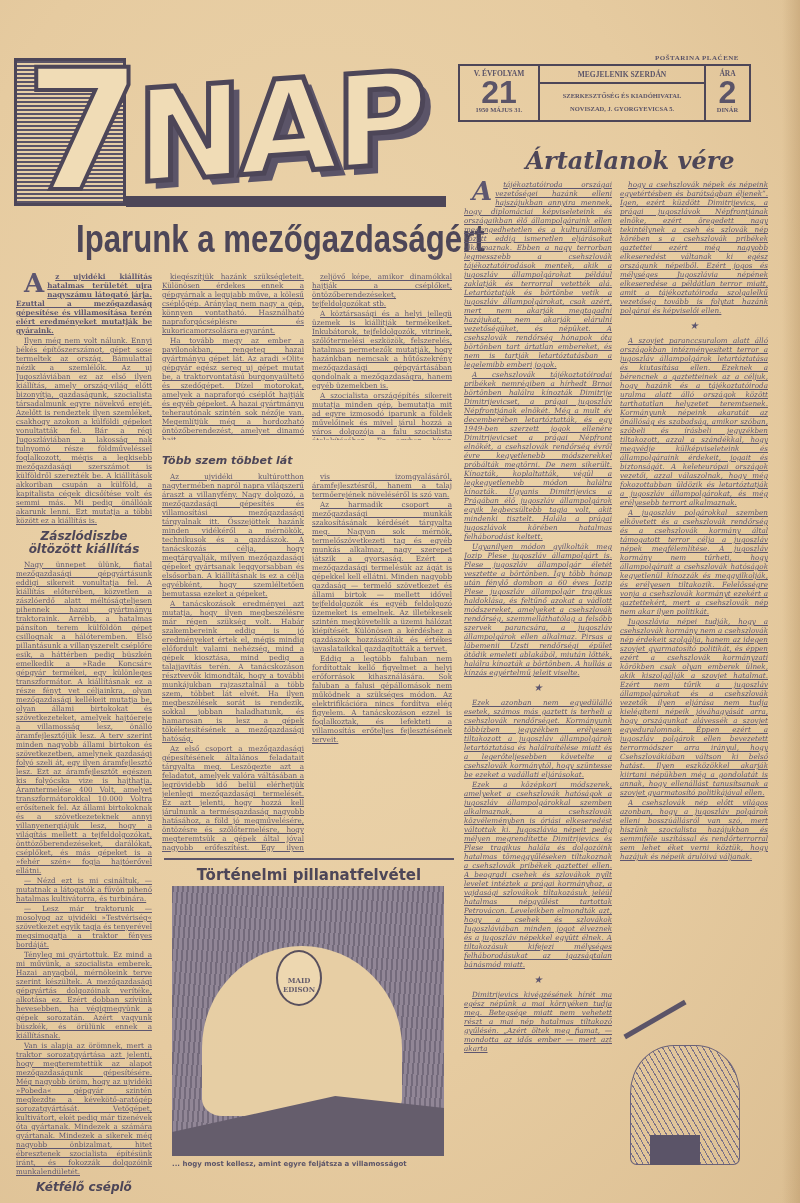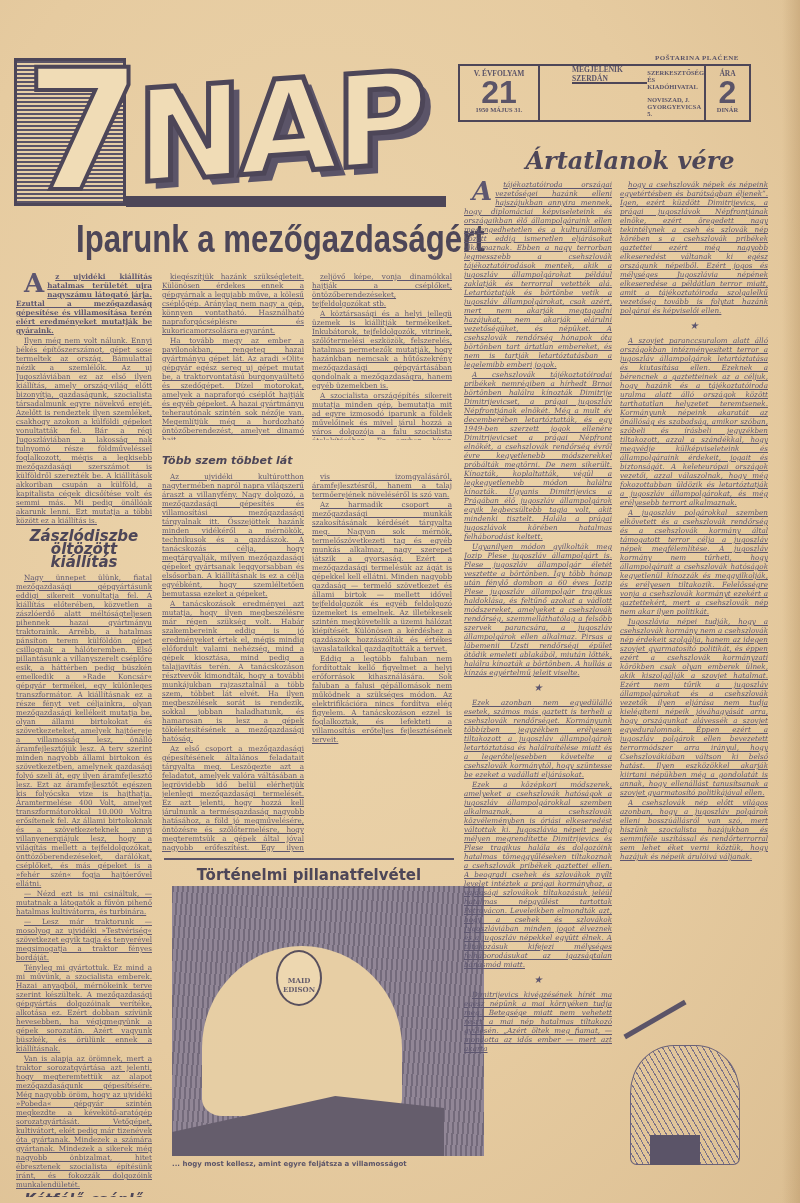--- a/index.html
+++ b/index.html
@@ -32,50 +32,50 @@
   .headline { position: absolute; left: 40px; top: 218px; width: 400px; text-align: center;
     font-family: "Liberation Sans", sans-serif; font-weight: bold; font-size: 38px;
     transform: scaleX(0.82); transform-origin: center; color: #4d4658; letter-spacing: 0px; white-space: nowrap; }
 
   
   .post-label { position: absolute; left: 655px; top: 54px; font-size: 7px; font-weight: bold;
     font-family: "Liberation Serif", serif; letter-spacing: 0.5px; color: #5b5468; }
   .infobox { position: absolute; left: 458px; top: 64px; width: 293px; height: 58px;
     border: 2px solid #4d4658; display: flex; }
   .ib-left { width: 80px; border-right: 2px solid #4d4658; text-align: center; }
-  .ib-mid { flex: 1; border-right: 2px solid #4d4658; display: flex; flex-direction: row; margin-left: 32px; }
+  .ib-mid { flex: 1; border-right: 2px solid #4d4658; display: flex; flex-direction: column; }
   .ib-right { width: 43px; text-align: center; }
   .ib-small { font-size: 7.5px; font-weight: bold; font-family: "Liberation Serif", serif; }
   .ib-big { font-family: "Liberation Sans", sans-serif; font-weight: bold; font-size: 32px; line-height: 28px; }
   .ib-mid-top { border-bottom: 2px solid #4d4658; height: 18px; display: flex; align-items: center; justify-content: center; }
   .ib-mid-bot { flex: 1; display: flex; flex-direction: column; justify-content: center; align-items: center; gap: 6px; }
 
   
   .art-title { position: absolute; left: 460px; top: 146px; width: 340px; text-align: center;
     font-family: "DejaVu Serif", serif; font-style: italic; font-weight: bold; font-size: 24px; color: #4d4658; }
 
   .col { position: absolute; font-size: 7.2px; line-height: 9px; text-align: justify; color: #5d5670;
     overflow: hidden; }
   .col p { text-indent: 8px; margin-bottom: 1px; text-decoration: underline; }
   .col p.drop::first-letter { font-size: 26px; float: left; line-height: 22px; margin-right: 3px; font-weight: bold; }
   .col .sub { text-align: center; font-family: "DejaVu Sans", sans-serif; font-style: italic; font-weight: bold;
-    font-size: 15px; line-height: 13px; margin: 5px 0 4px; text-indent: 0; color: #4d4658; }
+    font-size: 12px; line-height: 13px; margin: 5px 0 4px; text-indent: 0; color: #4d4658; }
   .col .star { text-align: center; font-size: 10px; margin: 6px 0; text-indent: 0; }
   .bold { font-weight: bold; }
   .ital { font-style: italic; }
 
   .sub-wide { position: absolute; font-family: "DejaVu Sans", sans-serif; font-style: italic; font-weight: bold;
     font-size: 11px; color: #4d4658; text-align: left; }
 
   .hrule { position: absolute; height: 2px; background: #5b5468; }
 
   
   .illus-title { position: absolute; left: 164px; top: 866px; width: 290px; text-align: center;
     font-family: "DejaVu Sans", sans-serif; font-weight: bold; font-size: 15px; color: #4d4658; }
-  .illus { position: absolute; left: 172px; top: 886px; width: 312px; height: 270px;
+  .illus { position: absolute; left: 172px; top: 886px; width: 272px; height: 270px;
     background: repeating-linear-gradient(95deg, #6a6278 0 2px, #8a8196 2px 5px);
     opacity: 0.92; }
   .illus .hole { position: absolute; left: 30px; top: 60px; width: 200px; height: 170px;
     background: #e7cfa5; border-radius: 50% 50% 10% 10% / 60% 60% 10% 10%; }
   .illus .bulb { position: absolute; left: 104px; top: 64px; width: 46px; height: 56px;
     border: 2px solid #4d4658; border-radius: 50%; background: #eed8b2; font-size: 7px;
     text-align: center; padding-top: 24px; font-weight: bold; }
   .illus .desk { position: absolute; left: 0; bottom: 0; width: 272px; height: 60px;
     background: #5b5468; clip-path: polygon(0 60%, 60% 0, 100% 20%, 100% 100%, 0 100%); }
   .caption { position: absolute; left: 172px; top: 1160px; width: 280px; font-size: 7px; font-weight: bold;
@@ -140,21 +140,21 @@
 
   </div>
 
   <div class="col" style="left:162px; top:272px; width:142px; height:168px;">
     <p>kiegészítjük hazánk szükségleteit. Különösen érdekes ennek a gépgyárnak a legujabb műve, a kölesű cséplőgép. Aránylag nem nagy a gép, könnyen vontatható. Használható napraforgócséplésre és kukoricamorzsolásra egyaránt.</p>
     <p>Ha tovább megy az ember a pavilonokban, rengeteg hazai gyártmányu gépet lát. Az aradi »Olit« gépgyár egész sereg uj gépet mutat be, a traktorvontatású burgonyaültető és szedőgépet. Dízel motorokat, amelyek a napraforgó cséplőt hajtják és egyéb gépeket. A hazai gyártmányu teherautónak szintén sok nézője van. Megemlítjük még a hordozható öntözőberendezést, amelyet dinamó hajt.</p>
 
   </div>
 
   <div class="col" style="left:312px; top:272px; width:140px; height:168px;">
-    <p>zeljövő képe, vonja dinamókkal hajtják a cséplőket, öntözőberendezéseket, tejfeldolgozókat stb.</p>
+    <p>zeljövő képe, amikor dinamókkal hajtják a cséplőket, öntözőberendezéseket, tejfeldolgozókat stb.</p>
     <p>A köztársasági és a helyi jellegü üzemek is kiállítják termékeiket. Inkubátorok, tejfeldolgozók, vitrinek, szőlőtermelési eszközök, felszerelés, hatalmas permetezők mutatják, hogy hazánkban nemcsak a hűtőszekrény mezőgazdasági gépgyártásában gondolnak a mezőgazdaságra, hanem egyéb üzemekben is.</p>
     <p>A szocialista országépítés sikereit mutatja minden gép, bemutatja mit ad egyre izmosodó iparunk a földek művelőinek és mivel járul hozzá a város dolgozója a falu szocialista átalakításához. Ez egyben híven tükrözi, hogy nálunk a munkás-paraszt-szövetség széttéphetetlen.</p>
   </div>
 
   <div class="sub-wide" style="left:162px; top:454px; width:290px;">Több szem többet lát</div>
 
   <div class="col" style="left:162px; top:472px; width:142px; height:380px;">
     <p>Az ujvidéki kultúrotthon nagytermében napról napra világszerű áraszt a villanyfény. Nagy dolgozó, a mezőgazdasági gépesítés és villamosítási mezőgazdasági tárgyalnak itt. Összejöttek hazánk minden vidékéről a mérnökök, technikusok és a gazdászok. A tanácskozás célja, hogy megtárgyalják, milyen mezőgazdasági gépeket gyártsanak leggyorsabban és elsősorban. A kiállításnak is ez a célja egyébként, hogy szemléltetően bemutassa ezeket a gépeket.</p>
     <p>A tanácskozások eredményei azt mutatja, hogy ilyen megbeszélésre már régen szükség volt. Habár szakembereink eddig is jó eredményeket értek el, mégis mindig előfordult valami nehézség, mind a gépek kiosztása, mind pedig a talajjavítás terén. A tanácskozáson résztvevők kimondták, hogy a további munkájukban rajzasztalnál a több szem, többet lát elvét. Ha ilyen megbeszélések sorát is rendezik, sokkal jobban haladhatunk, és hamarosan is lesz a gépek tökéletesítésének a mezőgazdasági hatóság.</p>
     <p>Az első csoport a mezőgazdasági gépesítésének általános feladatait tárgyalta meg. Leszögezte azt a feladatot, amelyek valóra váltásában a legrövidebb idő belül elérhetjük jelenlegi mezőgazdasági termelését. Ez azt jelenti, hogy hozzá kell járulnunk a termésgazdaság nagyobb hatásához, a föld jó megművelésére, öntözésre és szőlőtermelésre, hogy megteremtsük a gépek által jóval nagyobb erőfeszítést. Egy ilyen szerkezetben a termelésben a gépek tökéletesítését.</p>

